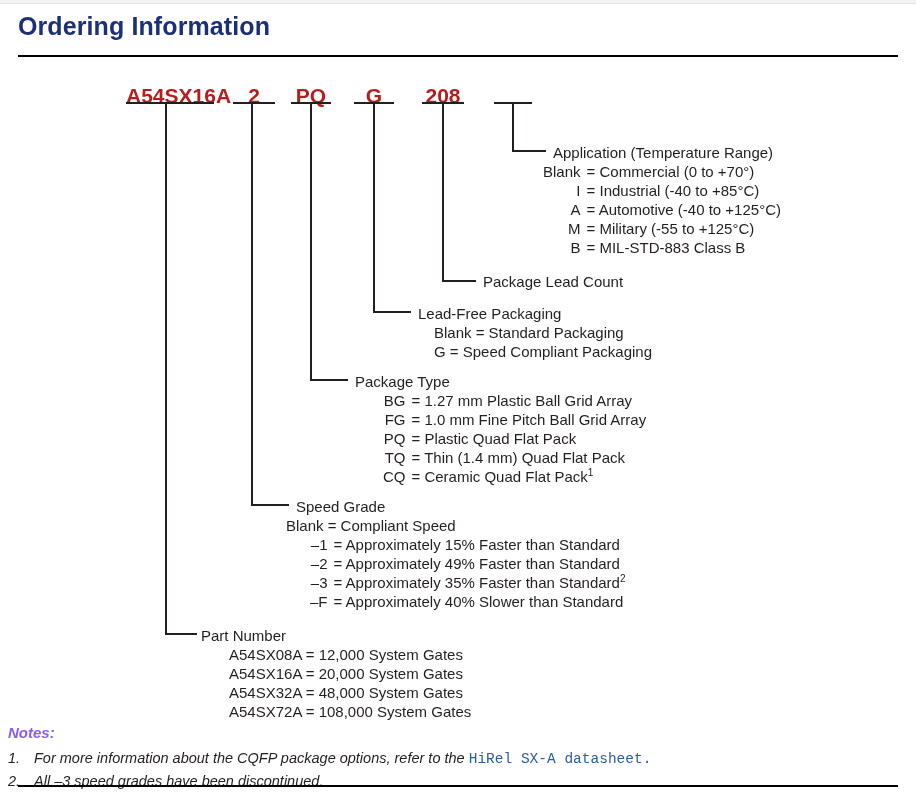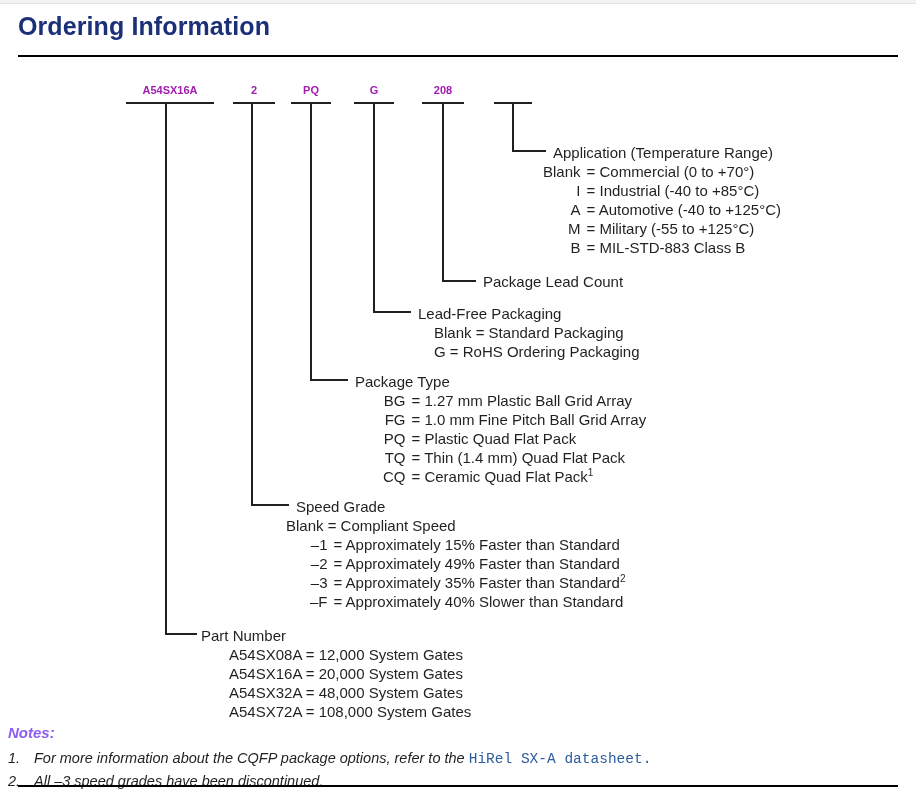--- a/index.html
+++ b/index.html
@@ -53,23 +53,23 @@
     left: 18px;
     top: 785px;
     width: 880px;
     height: 2px;
     background: #000000;
   }
 
   
   .code-token {
     position: absolute;
-    font-size: 11px;
+    font-size: 21px;
     font-weight: bold;
-    color: #a21caf;
+    color: #b91c1c;
     white-space: nowrap;
     text-align: center;
   }
 
   
   .hline {
     position: absolute;
     height: 2px;
     background: #231f20;
   }
@@ -202,21 +202,21 @@
     </div>
   </div>
 
   <div class="blk" style="left:483px; top:272px;">
     <span class="head">Package Lead Count</span>
   </div>
 
   <div class="blk" style="left:418px; top:304px;">
     <span class="head">Lead-Free Packaging</span>
     <span class="row" style="margin-left:16px;">Blank = Standard Packaging</span>
-    <span class="row" style="margin-left:16px;">G = RoHS Ordering Packaging</span>
+    <span class="row" style="margin-left:16px;">G = Speed Compliant Packaging</span>
   </div>
 
   <div class="blk" style="left:355px; top:372px;">
     <span class="head">Package Type</span>
     <div class="kv" style="margin-left:28px;">
       <span class="k">BG</span>
       <span class="v"><span>= 1.27 mm Plastic Ball Grid Array</span></span>
       <span class="k">FG</span>
       <span class="v"><span>= 1.0 mm Fine Pitch Ball Grid Array</span></span>
       <span class="k">PQ</span>

